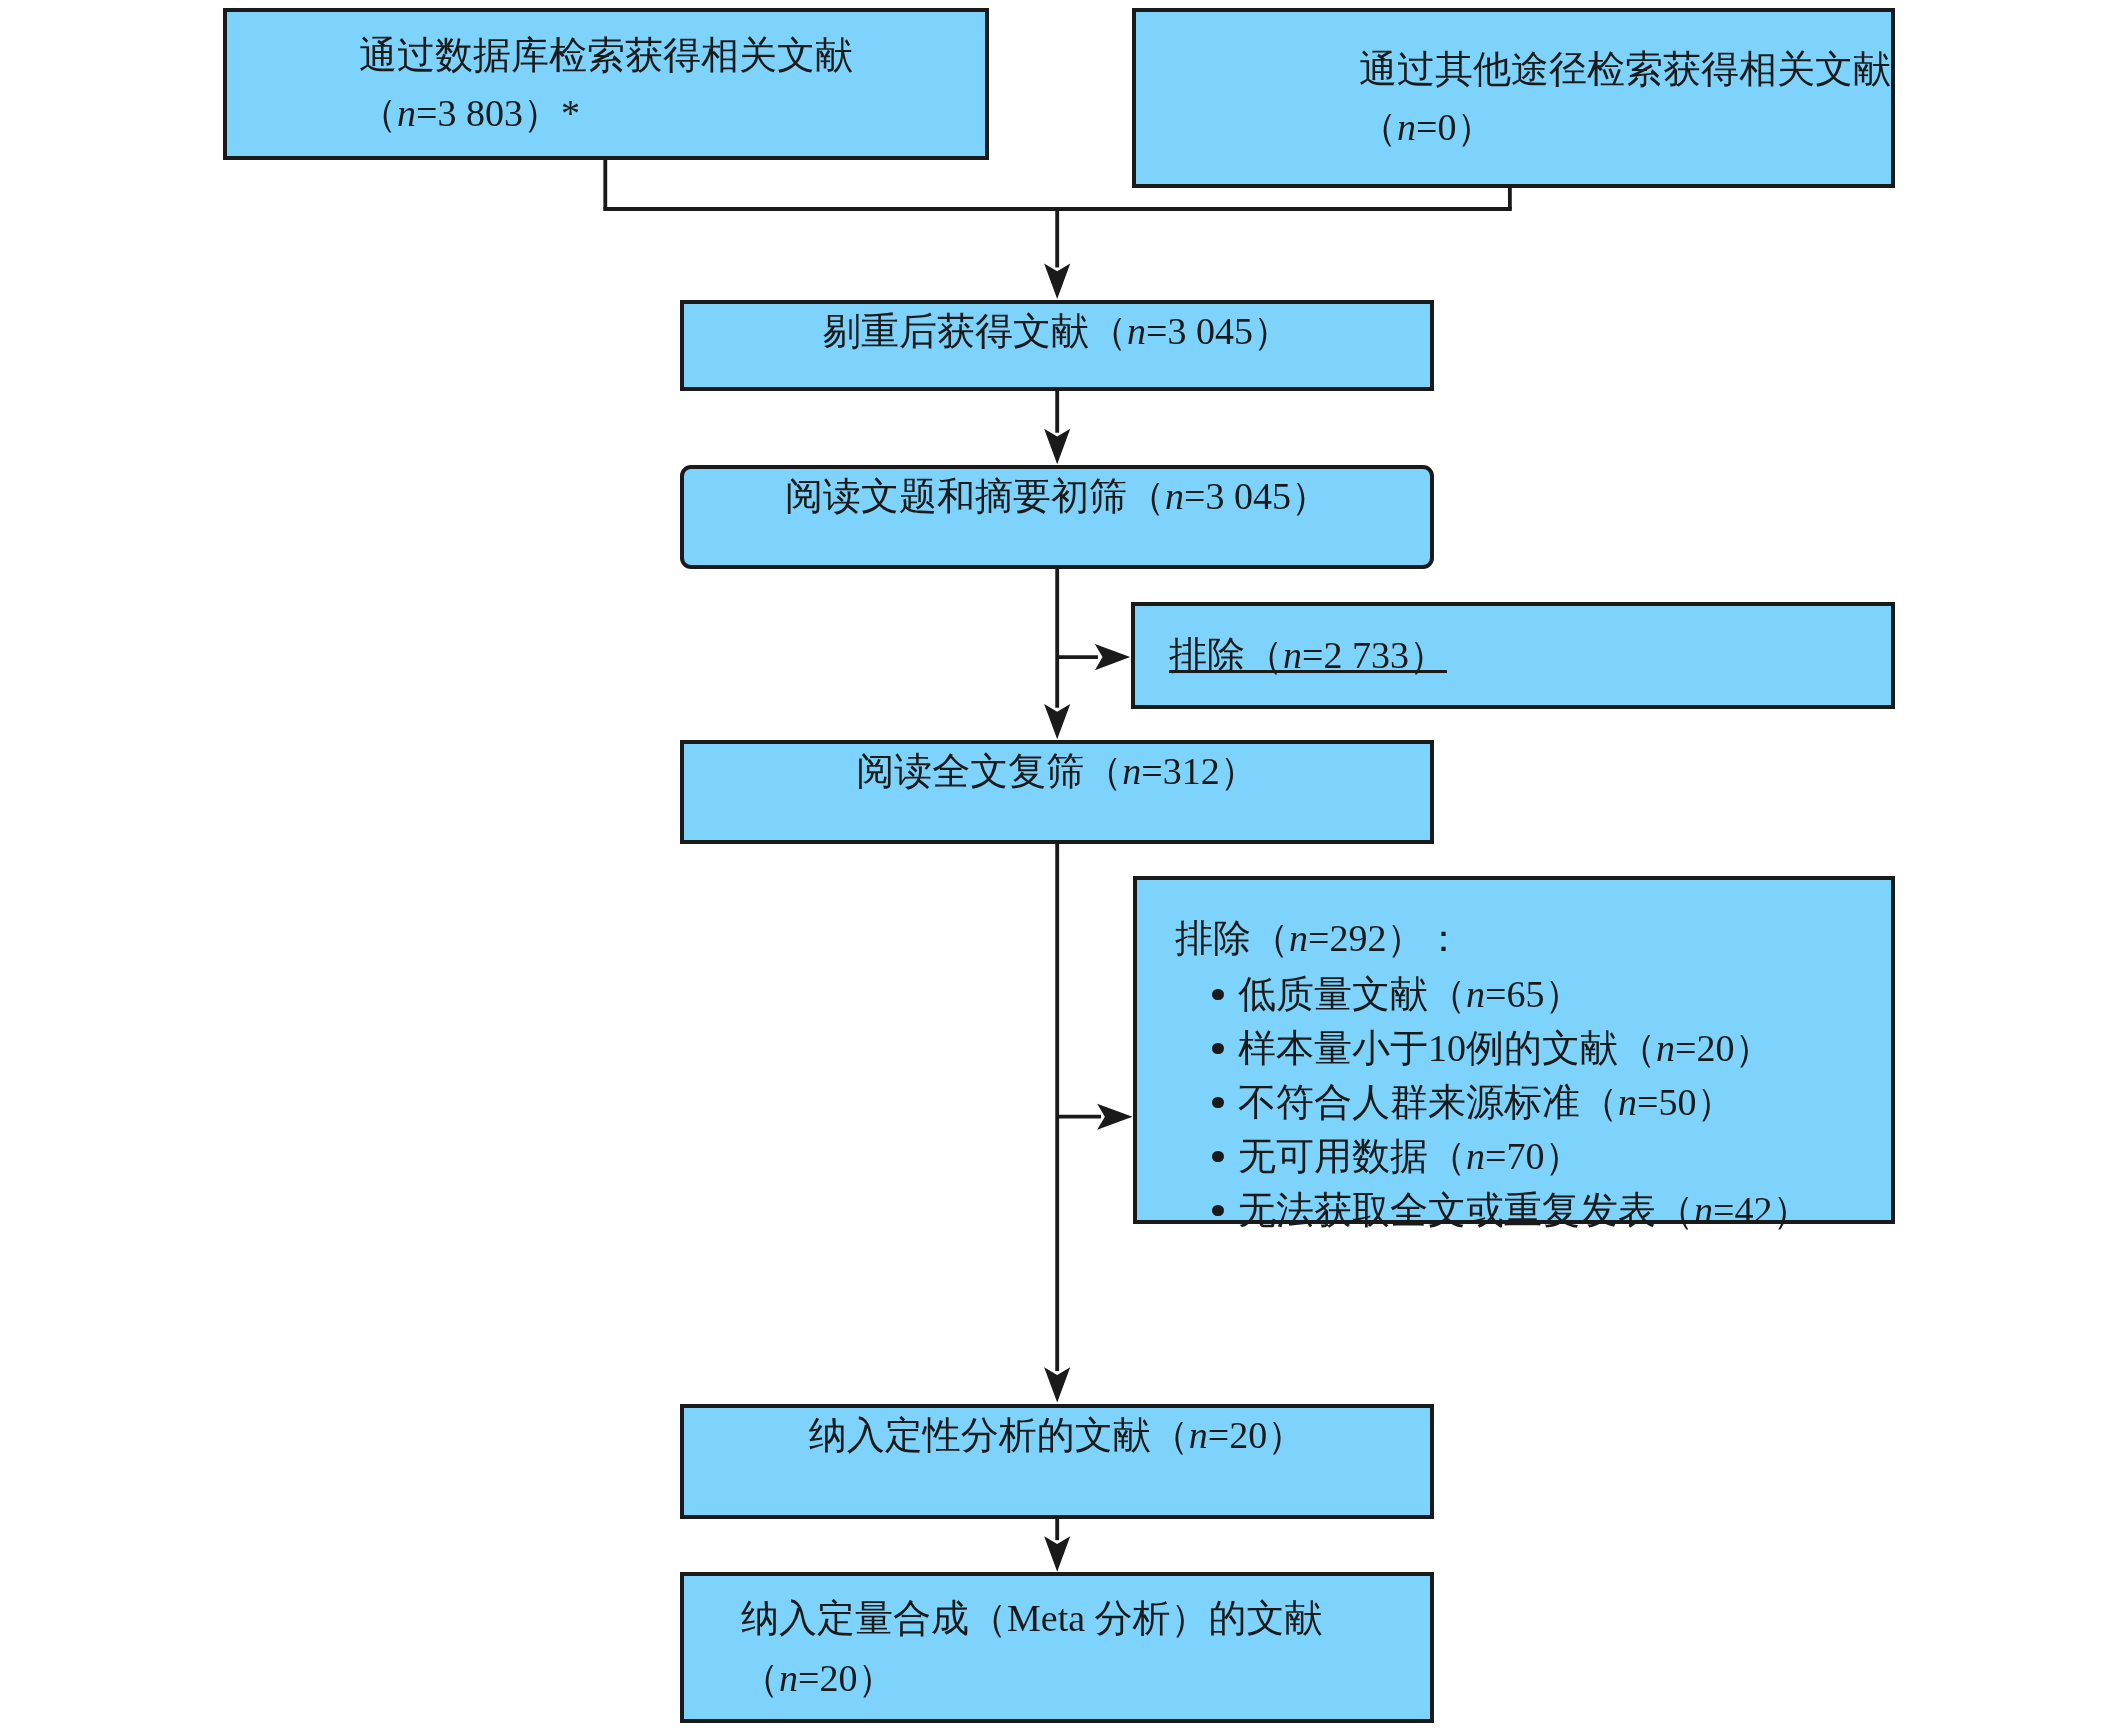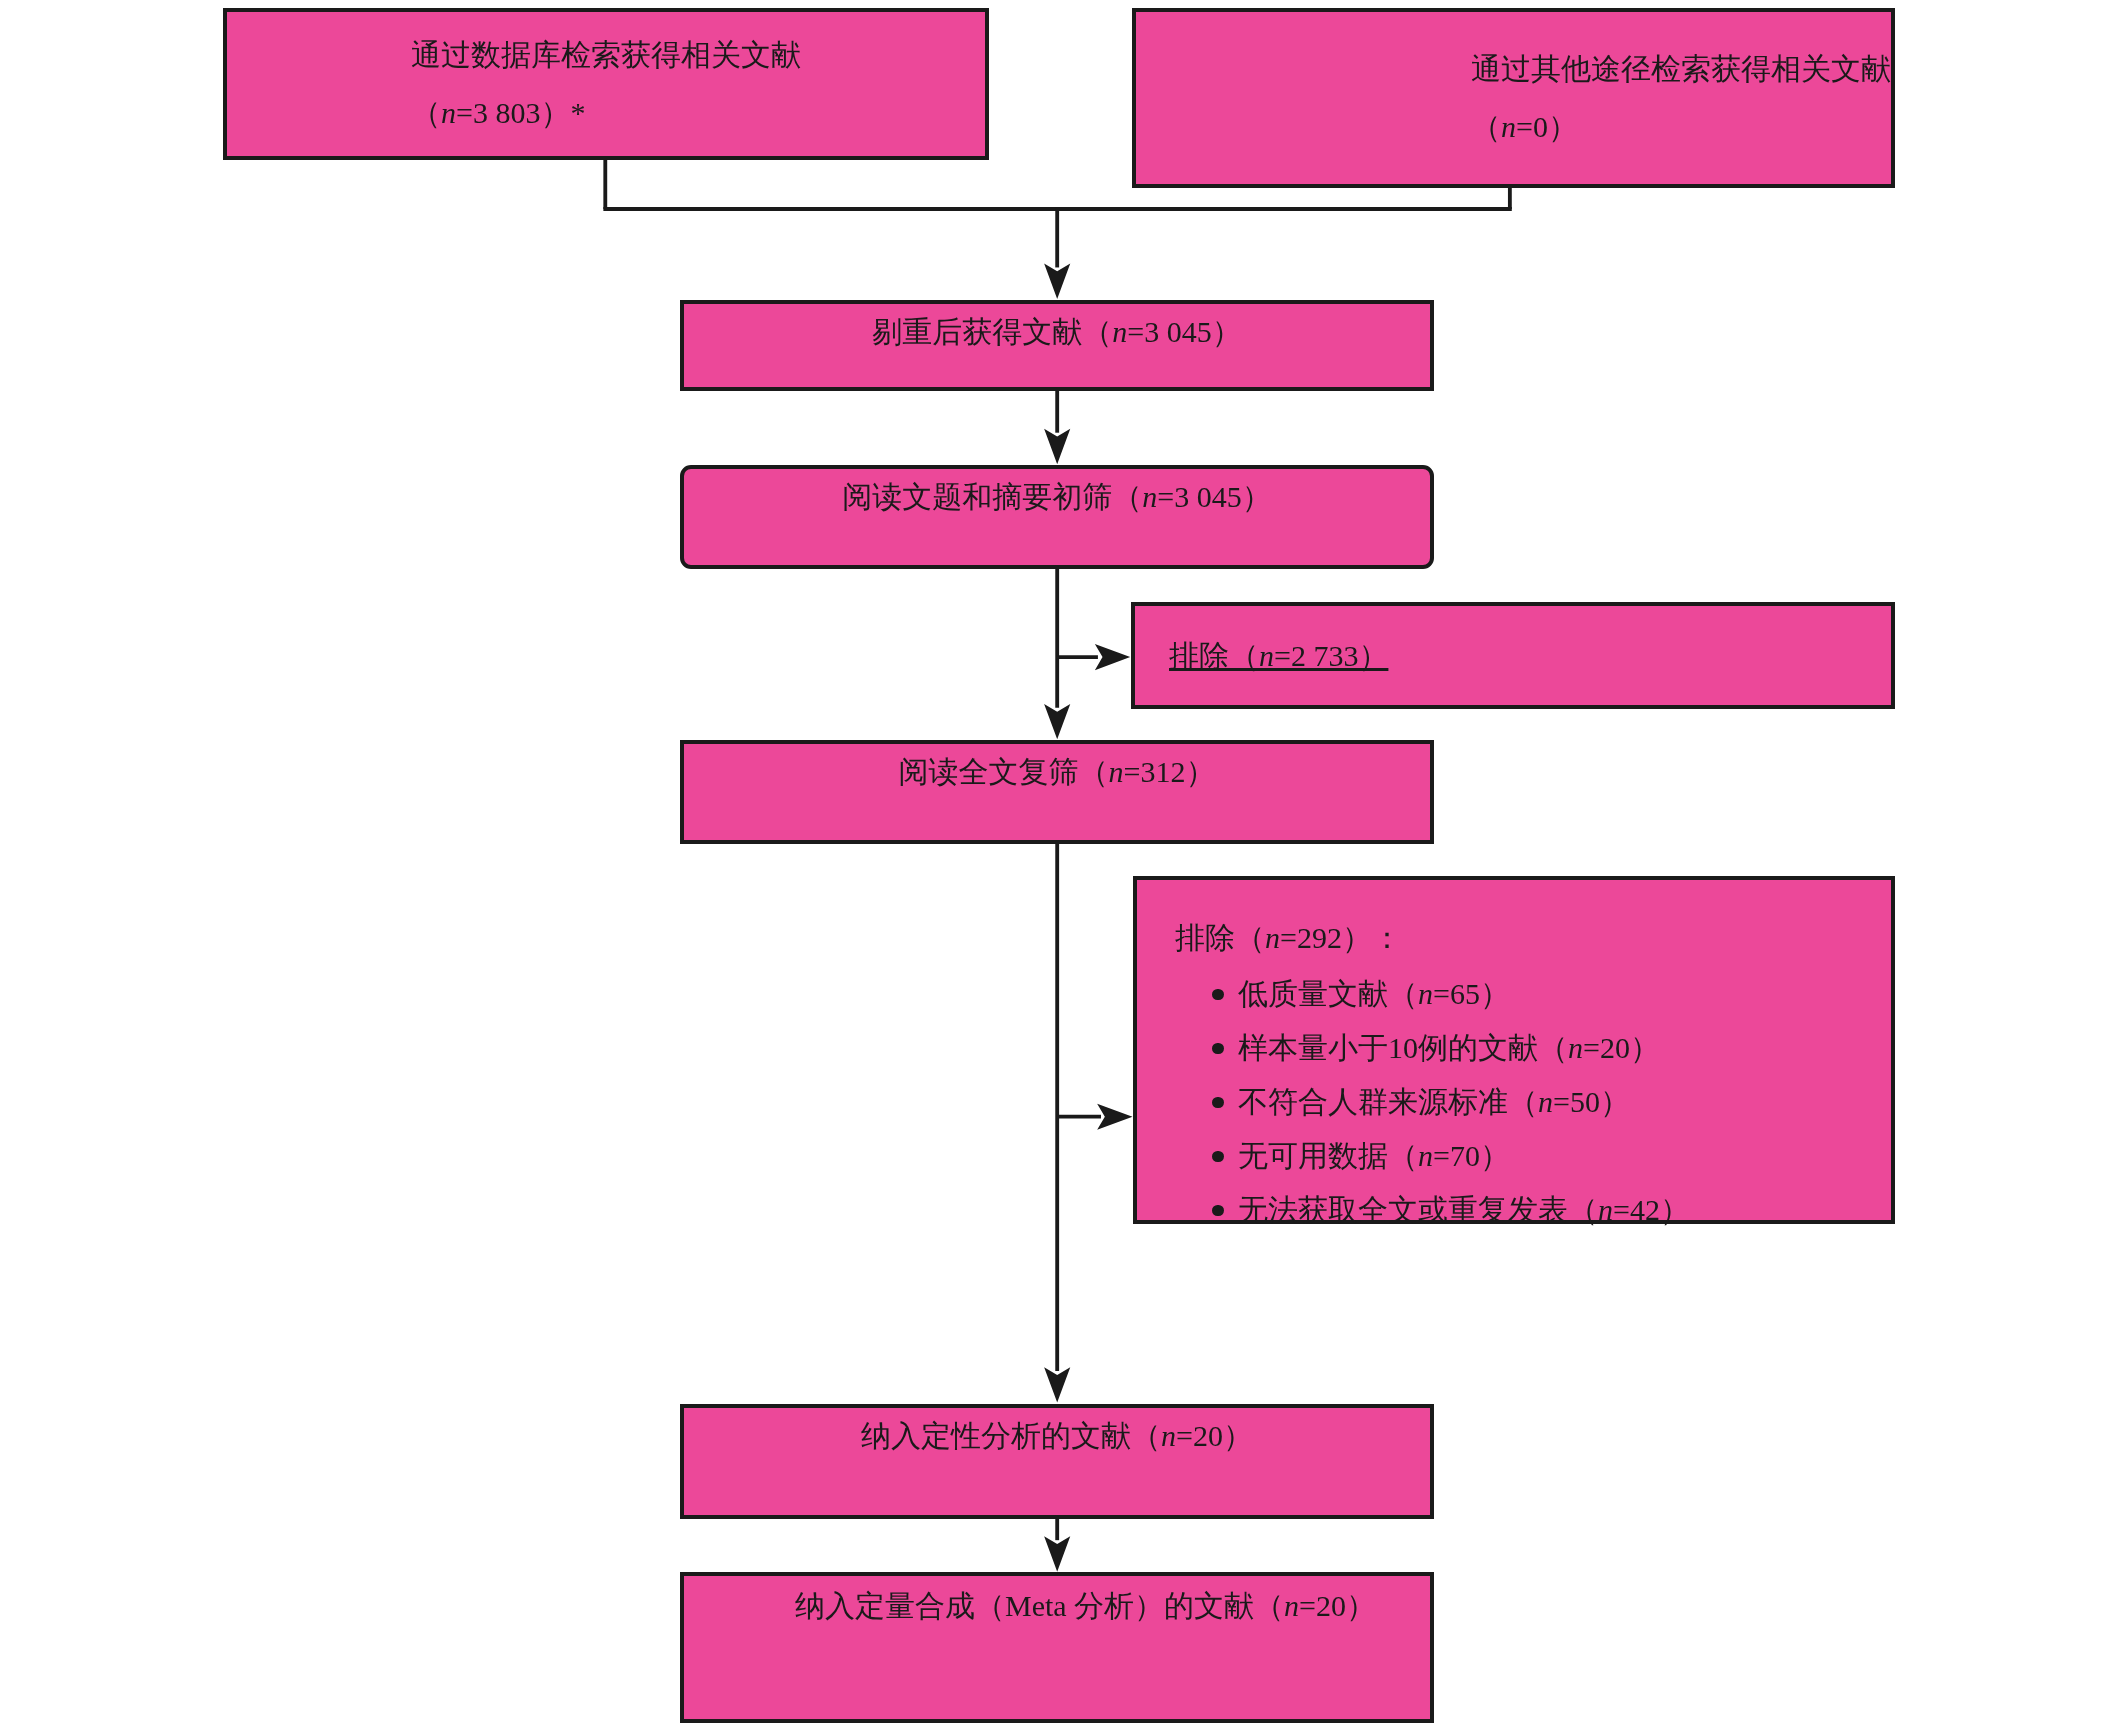--- a/index.html
+++ b/index.html
@@ -19,23 +19,23 @@
   #connectors {
     position: absolute;
     left: 0; top: 0;
     width: 2119px; height: 1730px;
     z-index: 0;
   }
   .box {
     position: absolute;
     box-sizing: border-box;
     border: 4.6px solid #1a1a1a;
-    background: #ec4899;
+    background: #7dd3fc;
     z-index: 1;
-    font-size: 30px;
+    font-size: 38px;
     line-height: 55px;
   }
   .box.center-one {
     display: flex;
     justify-content: center;
   }
   .box.center-block {
     display: flex;
     align-items: center;
     justify-content: center;
@@ -47,25 +47,24 @@
   }
   .box.left-one {
     display: flex;
     align-items: center;
     justify-content: flex-start;
     padding-left: 34px;
     text-decoration: underline;
   }
   .box.left-block {
     display: flex;
-    flex-direction: row;
+    flex-direction: column;
     justify-content: center;
     padding-left: 57px;
     line-height: 60px;
-    text-align: center;
   }
   i.nvar {
     font-style: italic;
     font-family: "Liberation Serif", "DejaVu Serif", serif;
   }
   
   #excl2 {
     padding: 31px 21.5px 0 38px;
     line-height: 54px;
   }

